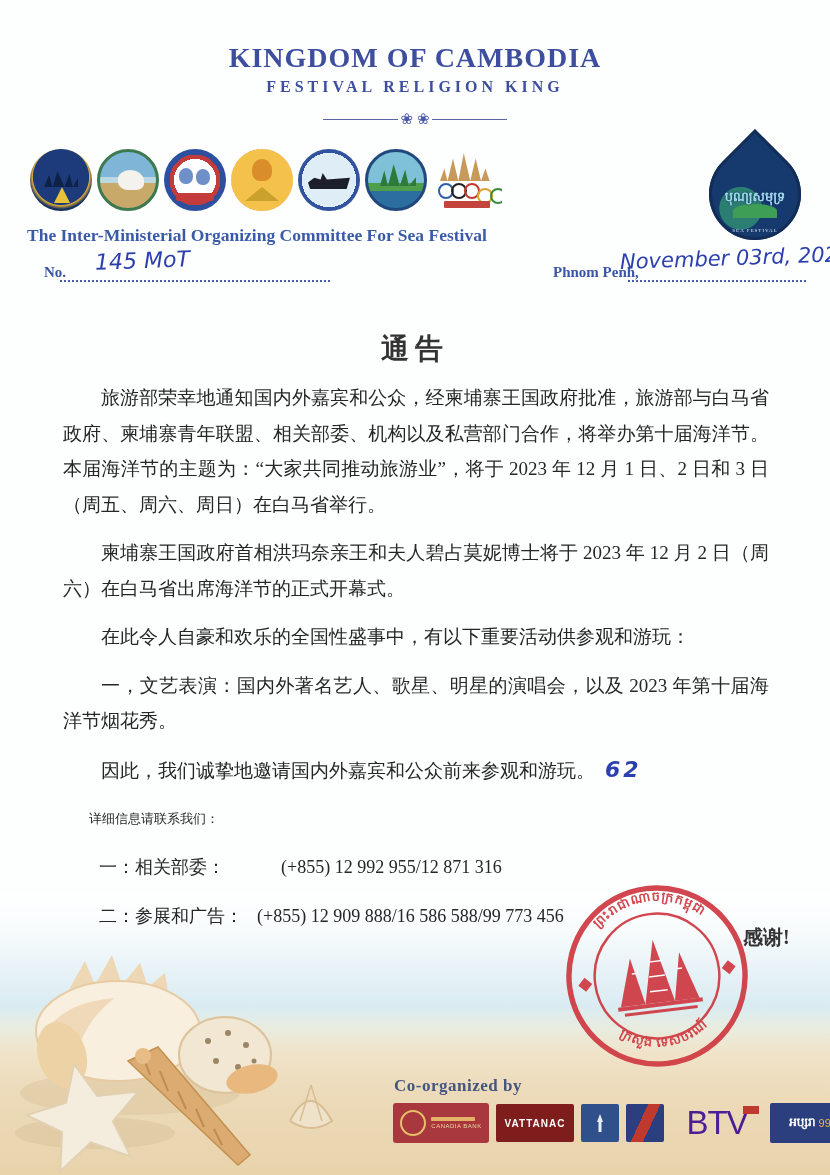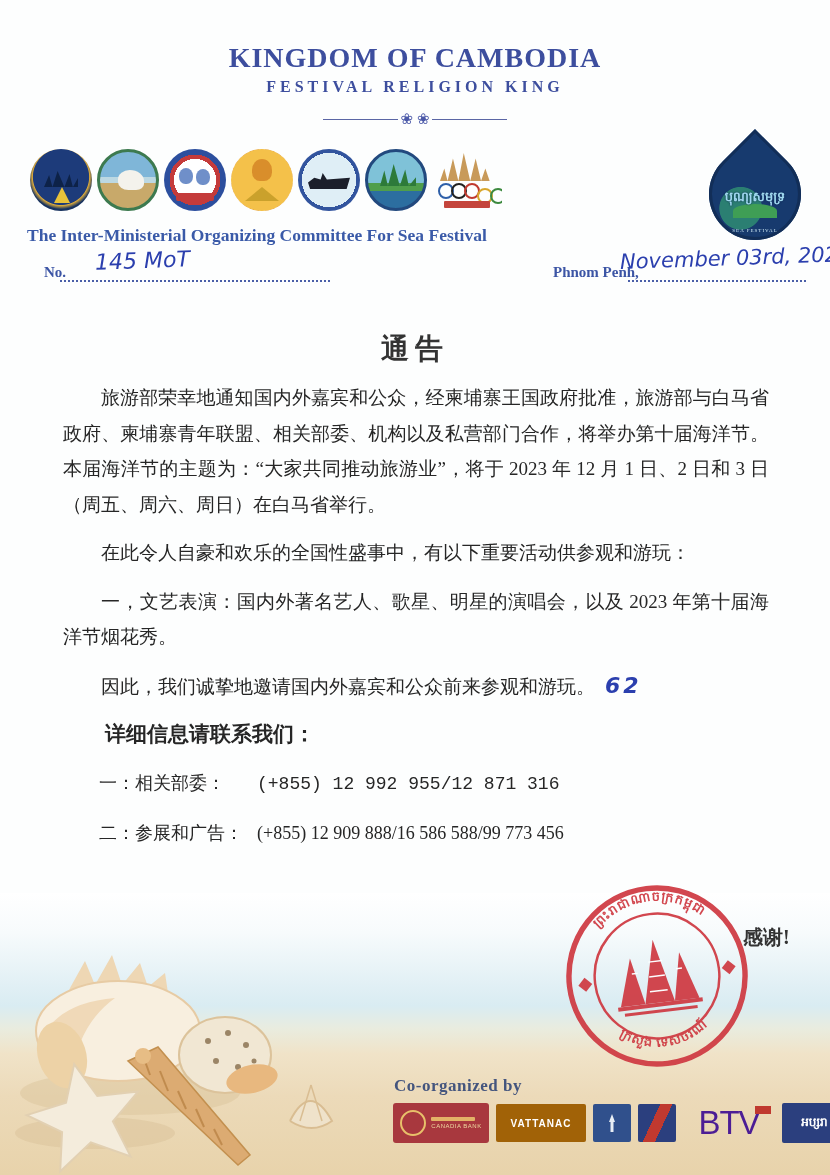--- a/index.html
+++ b/index.html
@@ -77,38 +77,38 @@
     font-family:"DejaVu Sans",sans-serif;font-style:italic;transform:rotate(-2deg);}
   
   .notice-title{position:absolute;top:330px;left:0;width:100%;text-align:center;
     font-size:28px;font-weight:bold;color:#333;letter-spacing:6px;}
   .body{position:absolute;top:380px;left:63px;width:706px;font-size:19px;color:#262626;
     line-height:35.5px;text-align:justify;}
   .body p{margin:0 0 13px;text-indent:2em;}
   .body p.noindent{text-indent:2em;}
   .initials{color:#2b3fae;font-family:"DejaVu Sans",sans-serif;font-style:italic;
     font-size:22px;font-weight:bold;margin-left:10px;letter-spacing:3px;}
-  .contact-intro{text-indent:2em;font-size:21px;margin:0 0 14px;font-weight:bold;}
+  .contact-intro{text-indent:2em;font-size:13px;margin:0 0 14px;}
   .contact-row{margin:0 0 14px;text-indent:2em;font-size:18px;}
   .contact-row .value{font-family:"Liberation Serif",serif;}
-  .contact-row.c0 .value{margin-left:32px;font-family:Liberation Mono, monospace;}
+  .contact-row.c0 .value{margin-left:56px;}
   .contact-row.c1 .value{margin-left:14px;}
   
   .stamp{position:absolute;left:563px;top:882px;width:188px;height:188px;transform:rotate(-7deg);opacity:.93;}
   .thanks{position:absolute;left:743px;top:924px;font-size:20px;color:#333;font-weight:bold;}
   
   .coorg{position:absolute;left:394px;top:1076px;font-size:17px;font-weight:bold;color:#44557e;letter-spacing:.5px;}
   .sponsors{position:absolute;left:393px;top:1102px;display:flex;align-items:center;gap:7px;}
   .sp{flex:none;display:flex;align-items:center;justify-content:center;position:relative;overflow:hidden;}
   .sp-canadia{width:96px;height:40px;background:#a8383e;border-radius:3px;flex-direction:row;gap:5px;}
   .sp-canadia .seal{width:22px;height:22px;border-radius:50%;border:2px solid #e8c06a;flex:none;}
   .sp-canadia .txt{display:flex;flex-direction:column;gap:2px;}
   .sp-canadia .bar{width:44px;height:4px;background:#e3b267;border-radius:1px;}
   .sp-canadia .nm{font-size:6px;color:#f0d9a0;letter-spacing:.5px;font-family:"Liberation Sans",sans-serif;}
-  .sp-vattanac{width:90px;height:38px;background:#a16207;border-radius:2px;color:#fff;
+  .sp-vattanac{width:78px;height:38px;background:#7f1d1d;border-radius:2px;color:#fff;
     font-family:"Liberation Sans",sans-serif;font-size:10px;font-weight:bold;letter-spacing:1px;}
   .sp-tower{width:38px;height:38px;background:#30508c;border-radius:2px;}
   .sp-tower i{width:10px;height:18px;background:#e8eef5;clip-path:polygon(50% 0,80% 45%,65% 45%,65% 100%,35% 100%,35% 45%,20% 45%);}
   .sp-stripe{width:38px;height:38px;background:linear-gradient(115deg,#2b3f7e 0 40%,#c0392f 40% 62%,#2b3f7e 62% 100%);border-radius:2px;}
   .sp-btv{width:92px;height:42px;background:transparent;}
   .sp-btv .t{font-family:"Liberation Sans",sans-serif;font-size:33px;font-weight:400;color:#4c1d95;letter-spacing:-1px;}
   .sp-btv .tick{position:absolute;right:4px;top:4px;width:16px;height:8px;background:#c0392f;}
   .sp-apsara{width:80px;height:40px;background:#2b3f7e;border-radius:2px;gap:3px;}
   .sp-apsara .kh{color:#fff;font-size:12px;font-weight:bold;}
   .sp-apsara .num{color:#e8b64a;font-size:11px;font-weight:normal;font-family:"Liberation Sans",sans-serif;}
@@ -207,20 +207,21 @@
     <span class="no-value">145 MoT</span>
     <span class="place-label">Phnom Penh,</span>
     <span class="date-dots"></span>
     <span class="date-value">November 03rd, 2023</span>
   </div>
 
   <div class="notice-title">通告</div>
 
   <div class="body">
     <p>旅游部荣幸地通知国内外嘉宾和公众，经柬埔寨王国政府批准，旅游部与白马省政府、柬埔寨青年联盟、相关部委、机构以及私营部门合作，将举办第十届海洋节。本届海洋节的主题为：“大家共同推动旅游业”，将于 2023 年 12 月 1 日、2 日和 3 日（周五、周六、周日）在白马省举行。</p>
+    <p>柬埔寨王国政府首相洪玛奈亲王和夫人碧占莫妮博士将于 2023 年 12 月 2 日（周六）在白马省出席海洋节的正式开幕式。</p>
     <p>在此令人自豪和欢乐的全国性盛事中，有以下重要活动供参观和游玩：</p>
     <p>一，文艺表演：国内外著名艺人、歌星、明星的演唱会，以及 2023 年第十届海洋节烟花秀。</p>
     <p class="noindent"><span>因此，我们诚挚地邀请国内外嘉宾和公众前来参观和游玩。</span><span class="initials">62</span></p>
     <p class="contact-intro">详细信息请联系我们：</p>
     <div class="contact-row c0">
       <span class="label">一：相关部委：</span><span class="value">(+855) 12 992 955/12 871 316</span>
     </div>
     <div class="contact-row c1">
       <span class="label">二：参展和广告：</span><span class="value">(+855) 12 909 888/16 586 588/99 773 456</span>
     </div>

